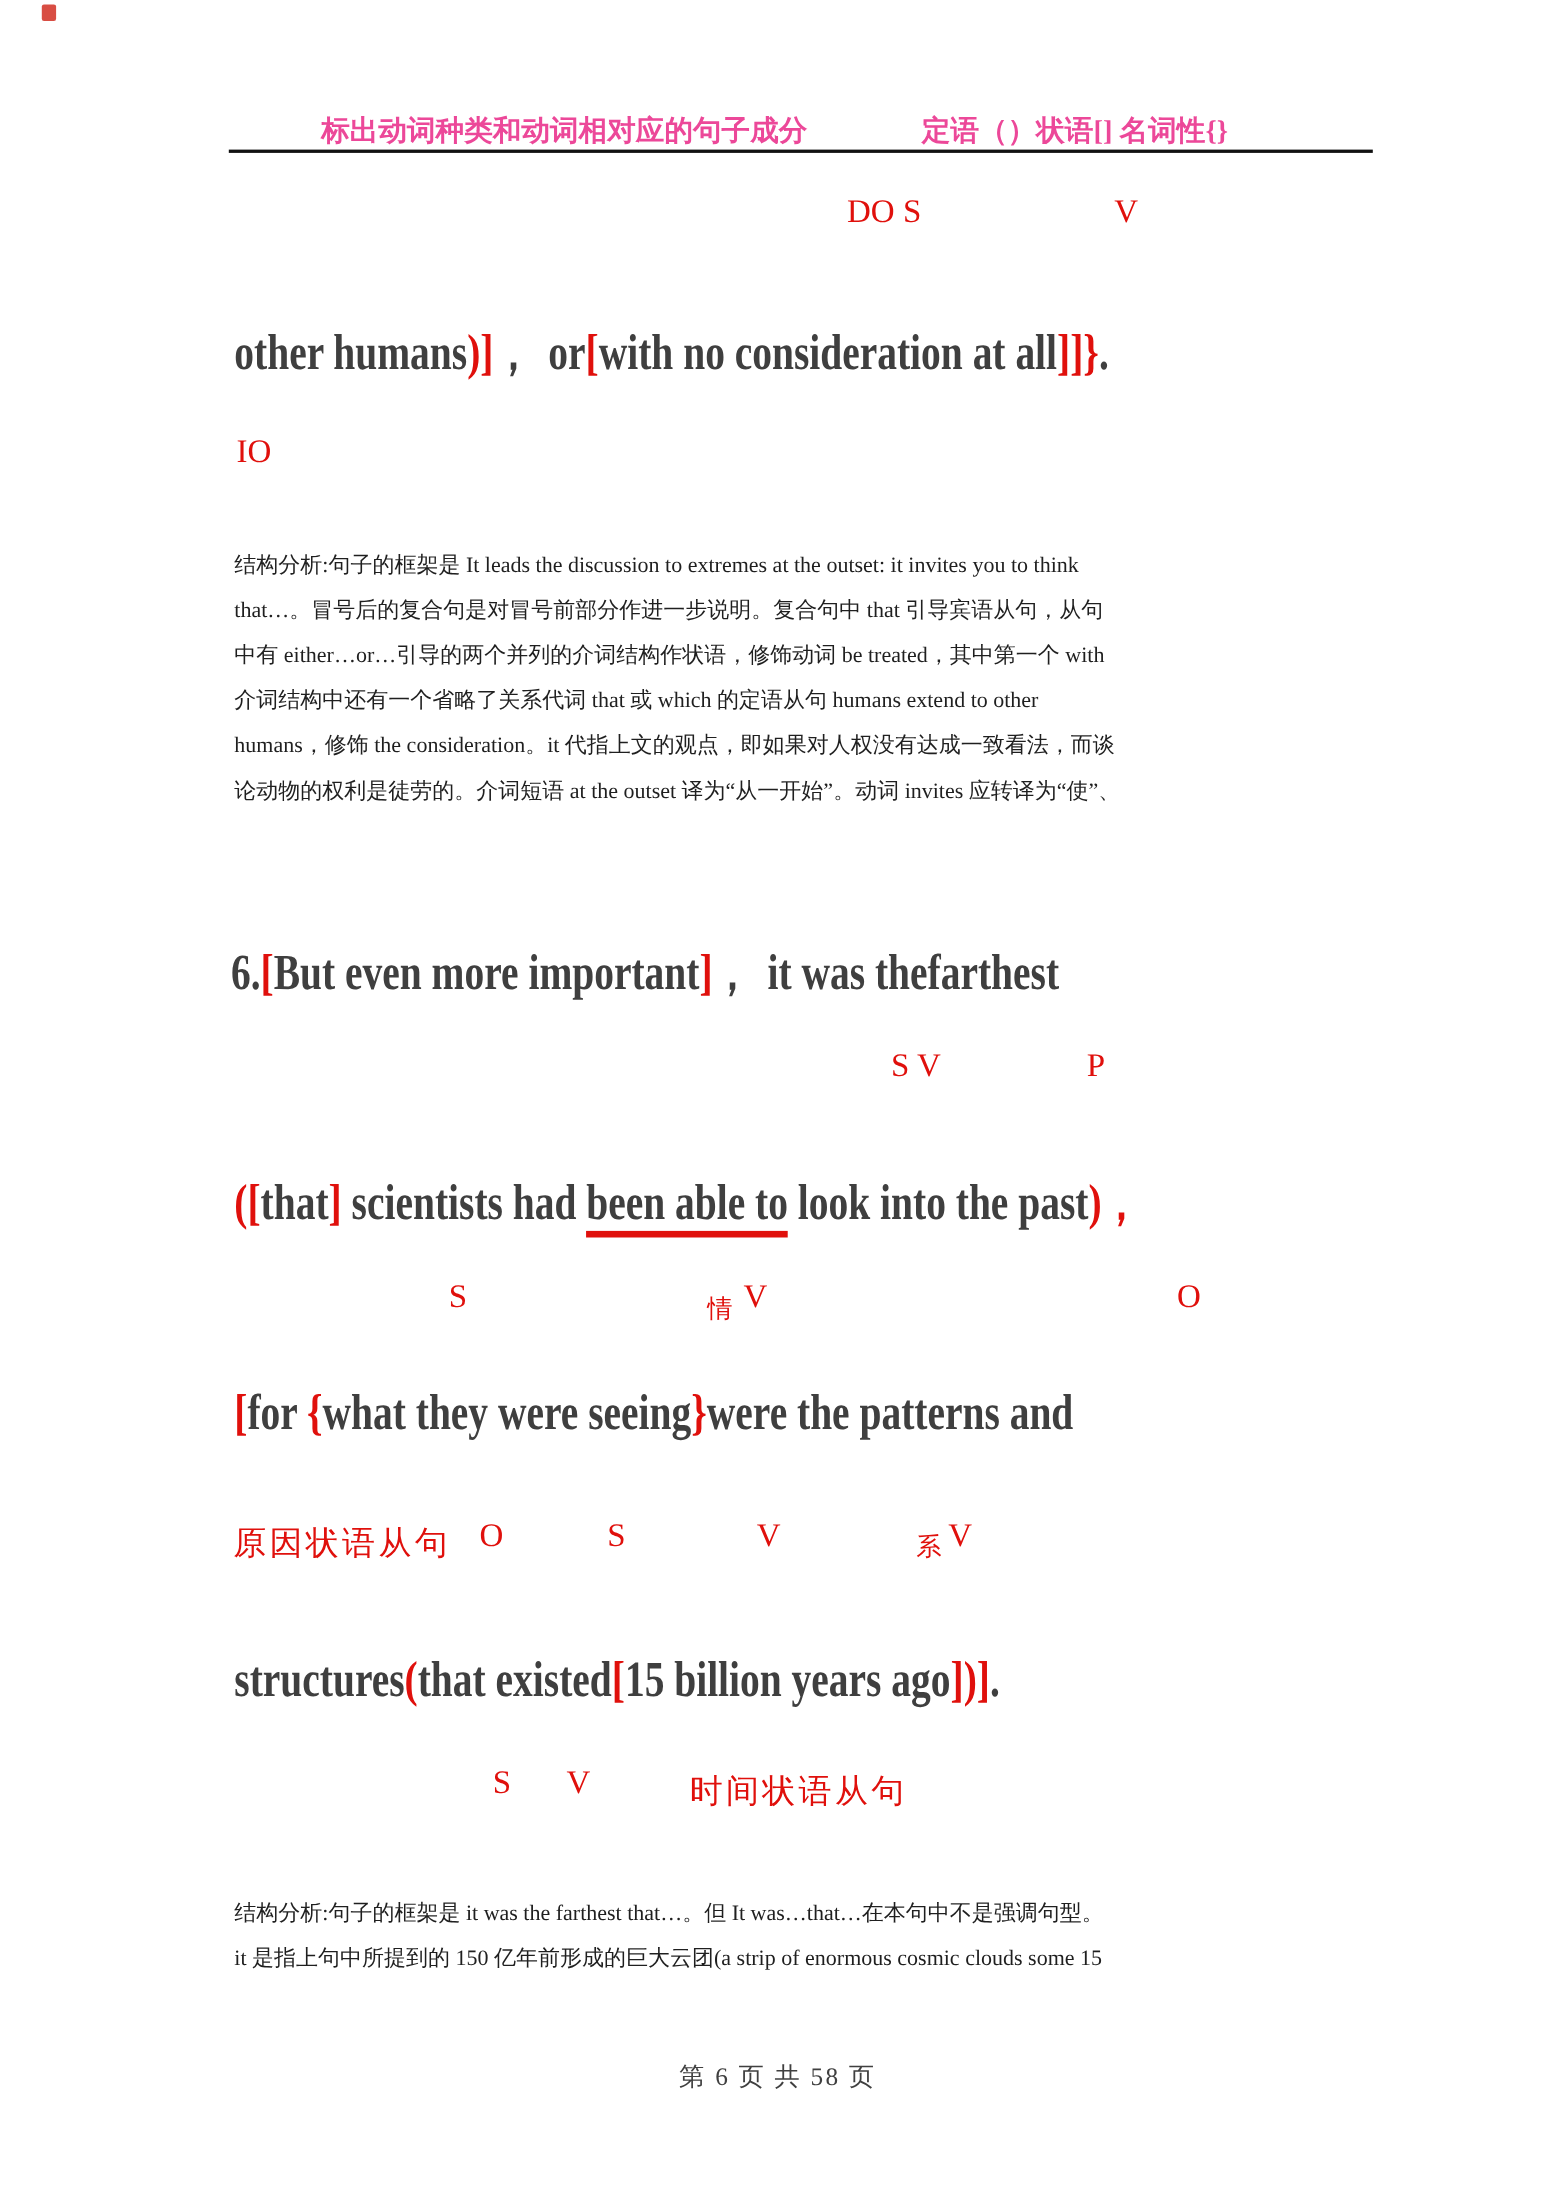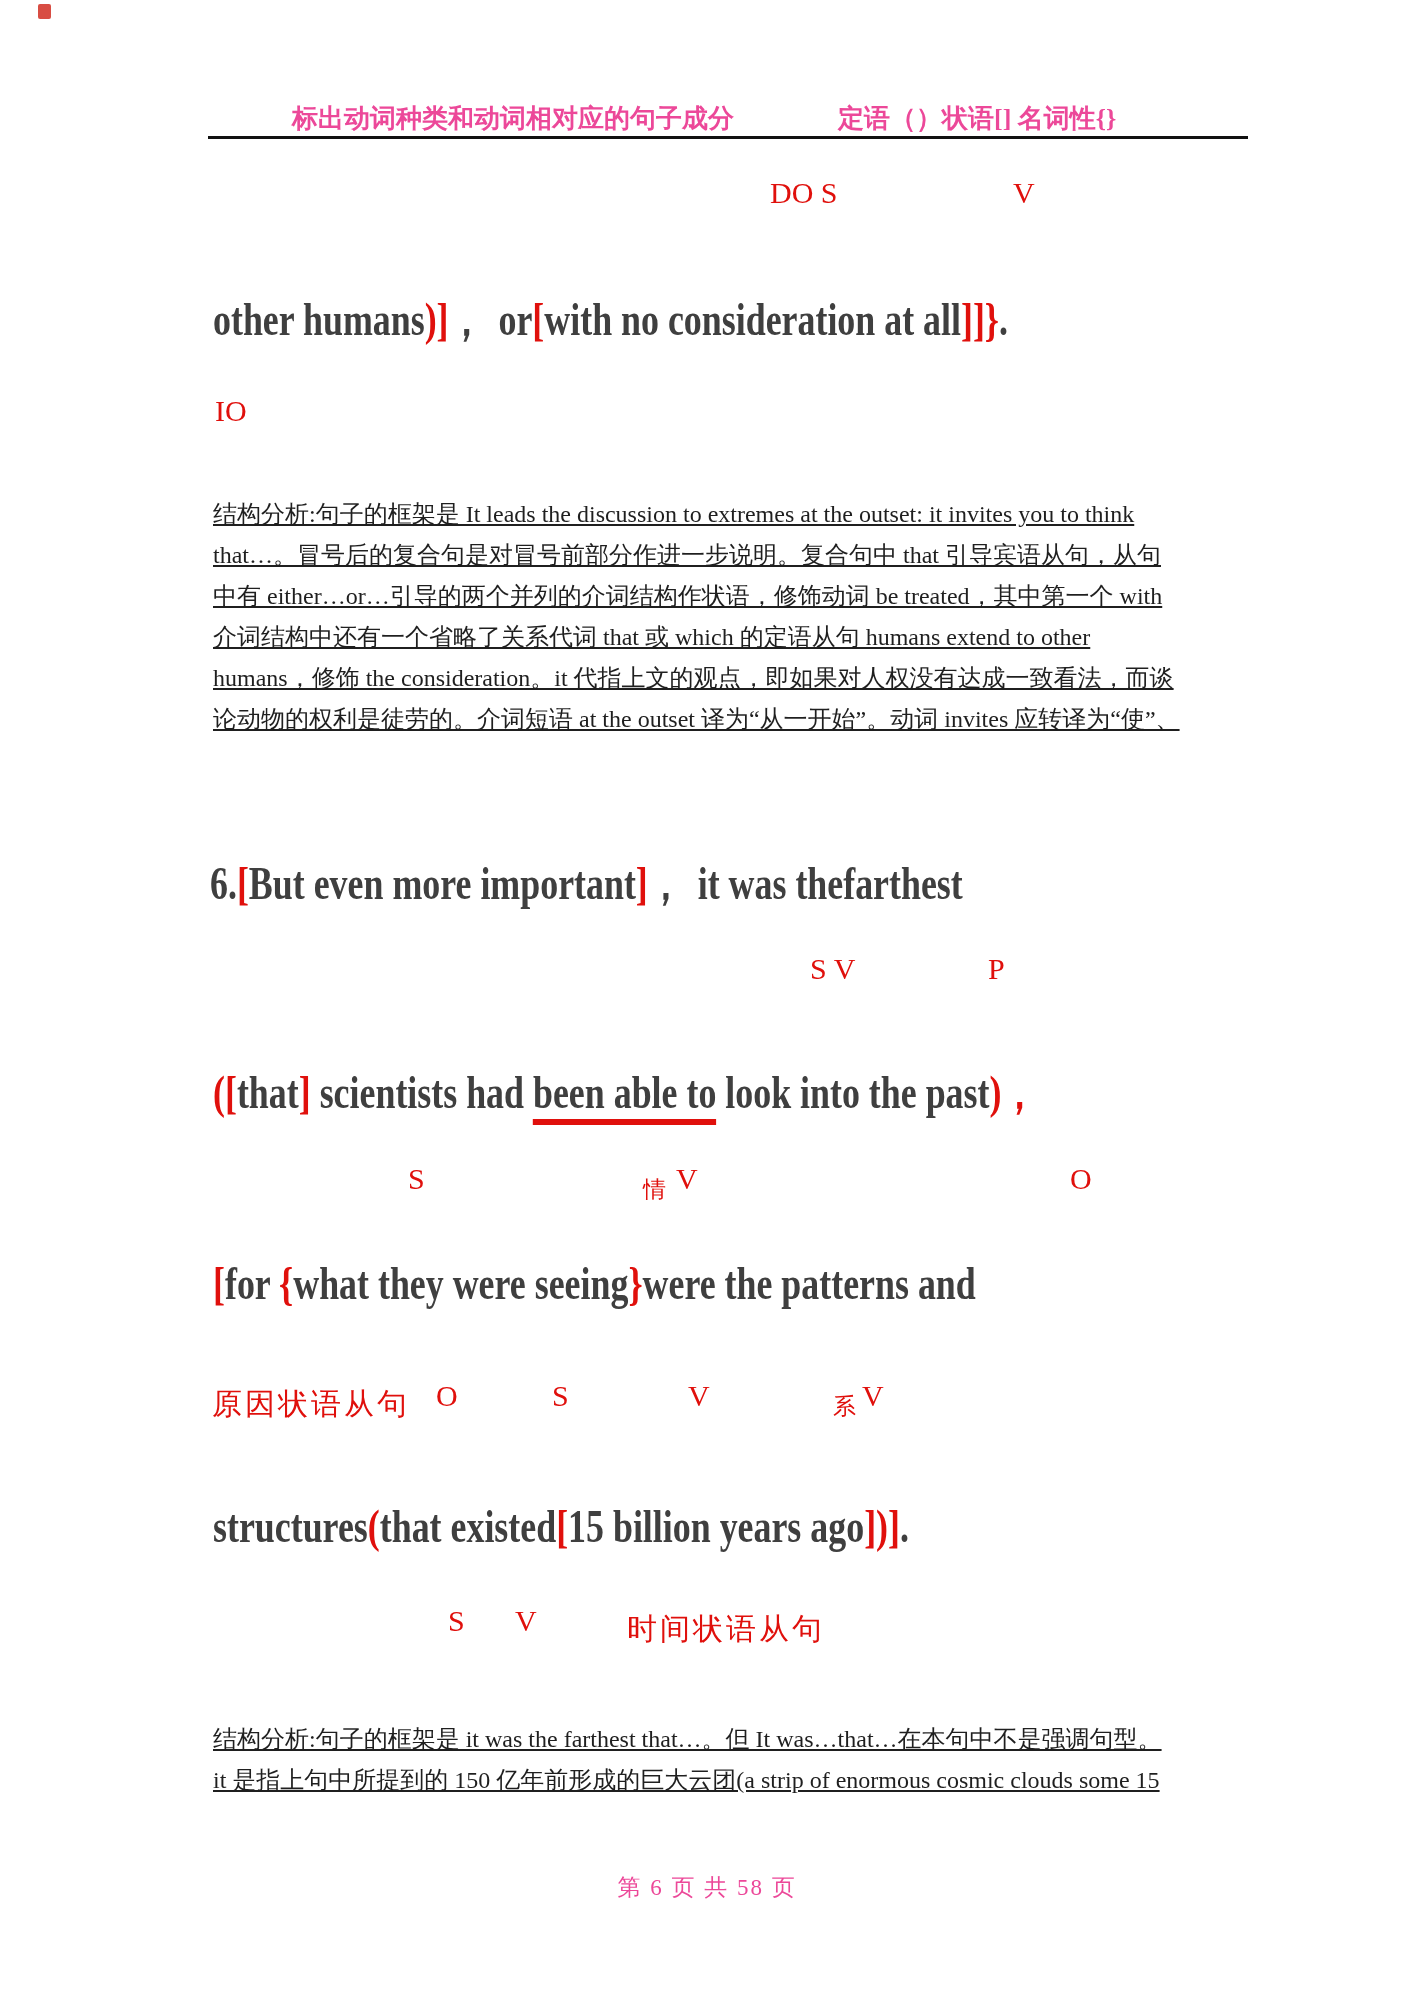--- a/index.html
+++ b/index.html
@@ -17,24 +17,24 @@
   .ann{color:#e0100c;font-size:30px;line-height:1;white-space:nowrap;}
   .ann-small{color:#e0100c;font-size:23px;line-height:1;white-space:nowrap;}
   .ann-clause{color:#e0100c;font-size:30px;letter-spacing:3px;line-height:1;white-space:nowrap;}
   
   .sent{font-weight:700;color:#3f3f3f;font-size:46px;line-height:1.1;white-space:nowrap;
         transform:scaleX(0.78);transform-origin:0 0;}
   .sent .rd{color:#e0100c;}
   .sent .uline{border-bottom:6px solid #e0100c;padding-bottom:1px;}
   .gap-l{margin-left:18px;}
   
-  .para{font-size:24px;color:#1f1f1f;text-decoration:underline;}
+  .para{font-size:20px;color:#1f1f1f;}
   .para .pline{height:41px;line-height:41px;white-space:nowrap;}
   
-  .footer{top:1872px;left:0;width:1414px;text-align:center;font-size:23px;color:#ec4899;letter-spacing:2px;}
+  .footer{top:1872px;left:0;width:1414px;text-align:center;font-size:23px;color:#404040;letter-spacing:2px;}
 </style>
 </head>
 <body>
 
 <div class="abs corner-mark"></div>
 
 <div class="abs hdr hdr-left">标出动词种类和动词相对应的句子成分</div>
 <div class="abs hdr hdr-right">定语（）状语[] 名词性{}</div>
 <div class="abs hdr-rule"></div>
 

